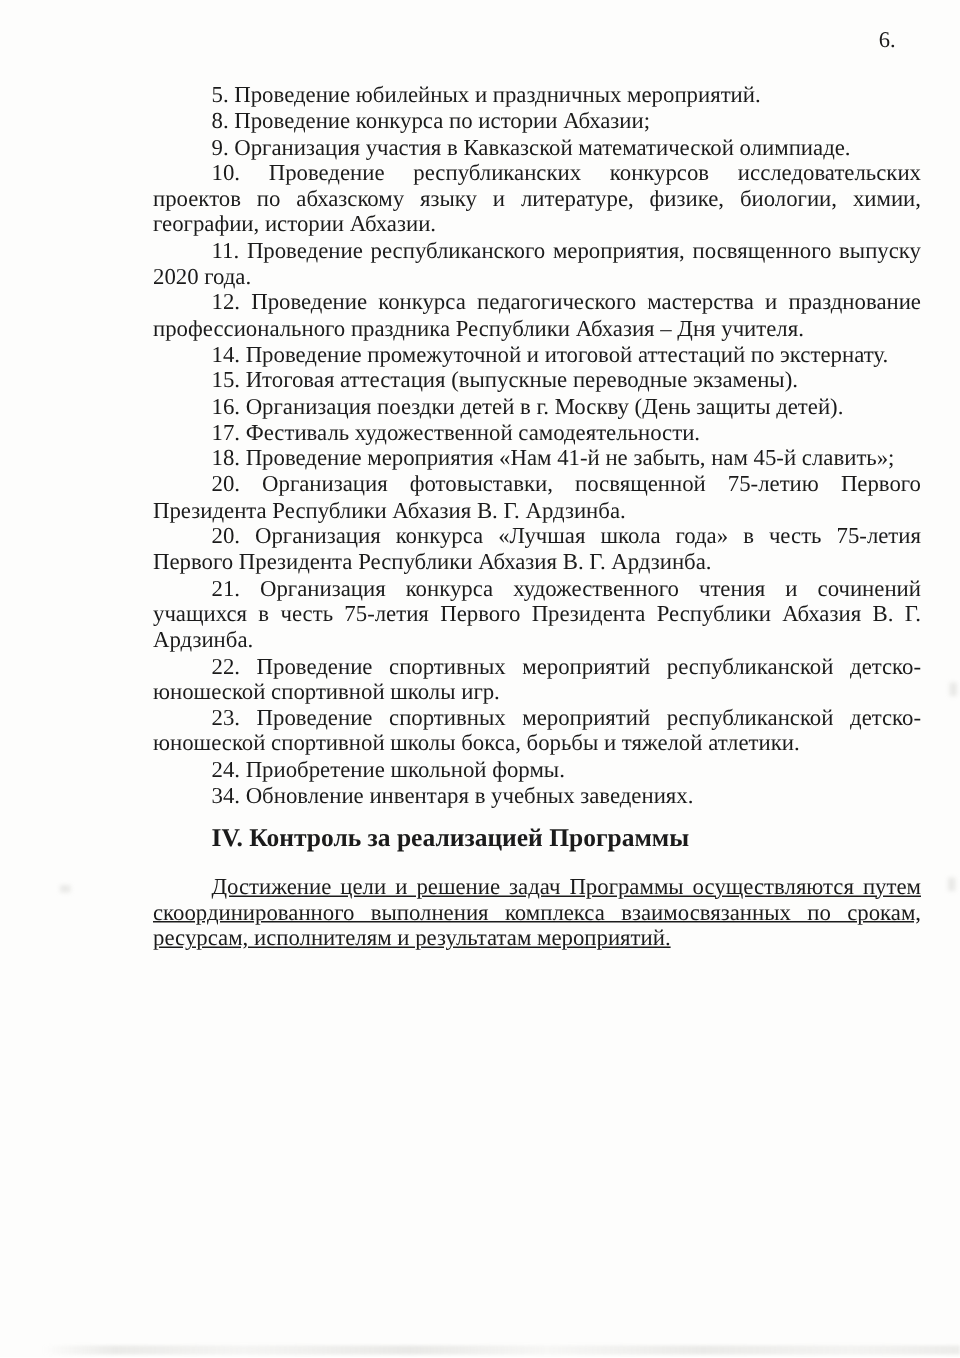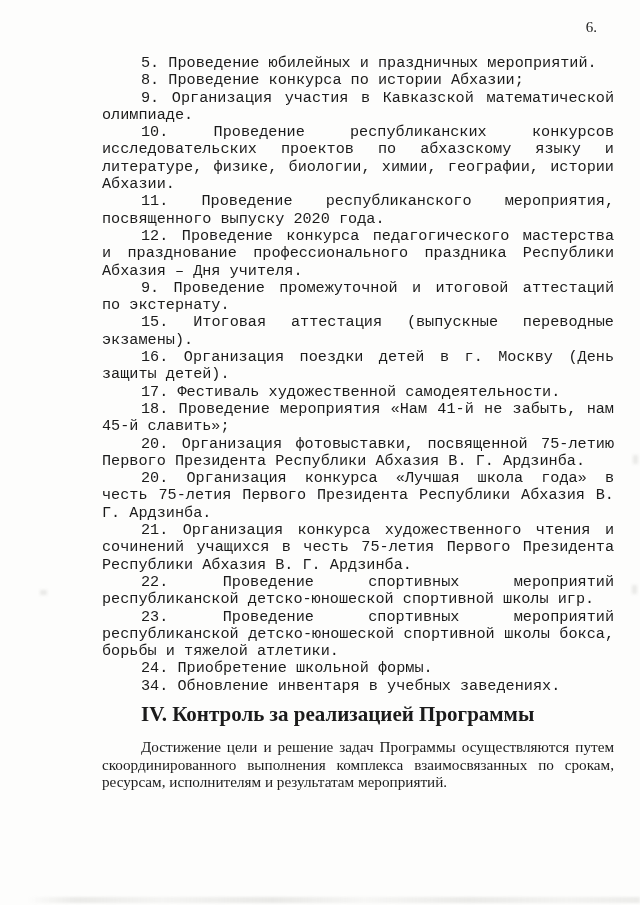--- a/index.html
+++ b/index.html
@@ -30,35 +30,35 @@
     top: 55px;
     left: 102px;
     width: 512px;
     text-align: justify;
     text-justify: inter-word;
   }
   p.item {
     margin: 0;
     padding: 0;
     text-indent: 39px;
-    font-family: Liberation Mono, monospace;
   }
   h2.section-heading {
-    font-size: 21px;
+    font-size: 17px;
     line-height: 17.3px;
     font-weight: bold;
     margin: 11px 0 15px 0;
     padding: 0;
     text-indent: 39px;
     text-align: left;
   }
   p.closing {
     margin: 0;
     padding: 0;
     text-indent: 39px;
+    text-decoration: underline;
   }
   .scan-smudge-bottom {
     position: absolute;
     left: 28px;
     right: 0;
     top: 897px;
     height: 6px;
     background: linear-gradient(90deg,
       rgba(170,170,164,0.00) 0%,
       rgba(170,170,164,0.22) 8%,
@@ -91,21 +91,21 @@
   <div class="page-number">6.</div>
 
   <div class="content">
 
     <p class="item">5. Проведение юбилейных и праздничных мероприятий.</p>
     <p class="item">8. Проведение конкурса по истории Абхазии;</p>
     <p class="item">9. Организация участия в Кавказской математической олимпиаде.</p>
     <p class="item">10. Проведение республиканских конкурсов исследовательских проектов по абхазскому языку и литературе, физике, биологии, химии, географии, истории Абхазии.</p>
     <p class="item">11. Проведение республиканского мероприятия, посвященного выпуску 2020 года.</p>
     <p class="item">12. Проведение конкурса педагогического мастерства и празднование профессионального праздника Республики Абхазия – Дня учителя.</p>
-    <p class="item">9. Проведение промежуточной и итоговой аттестаций по экстернату.</p>
+    <p class="item">14. Проведение промежуточной и итоговой аттестаций по экстернату.</p>
     <p class="item">15. Итоговая аттестация (выпускные переводные экзамены).</p>
     <p class="item">16. Организация поездки детей в г. Москву (День защиты детей).</p>
     <p class="item">17. Фестиваль художественной самодеятельности.</p>
     <p class="item">18. Проведение мероприятия «Нам 41-й не забыть, нам 45-й славить»;</p>
     <p class="item">20. Организация фотовыставки, посвященной 75-летию Первого Президента Республики Абхазия В. Г. Ардзинба.</p>
     <p class="item">20. Организация конкурса «Лучшая школа года» в честь 75-летия Первого Президента Республики Абхазия В. Г. Ардзинба.</p>
     <p class="item">21. Организация конкурса художественного чтения и сочинений учащихся в честь 75-летия Первого Президента Республики Абхазия В. Г. Ардзинба.</p>
     <p class="item">22. Проведение спортивных мероприятий республиканской детско-юношеской спортивной школы игр.</p>
     <p class="item">23. Проведение спортивных мероприятий республиканской детско-юношеской спортивной школы бокса, борьбы и тяжелой атлетики.</p>
     <p class="item">24. Приобретение школьной формы.</p>

